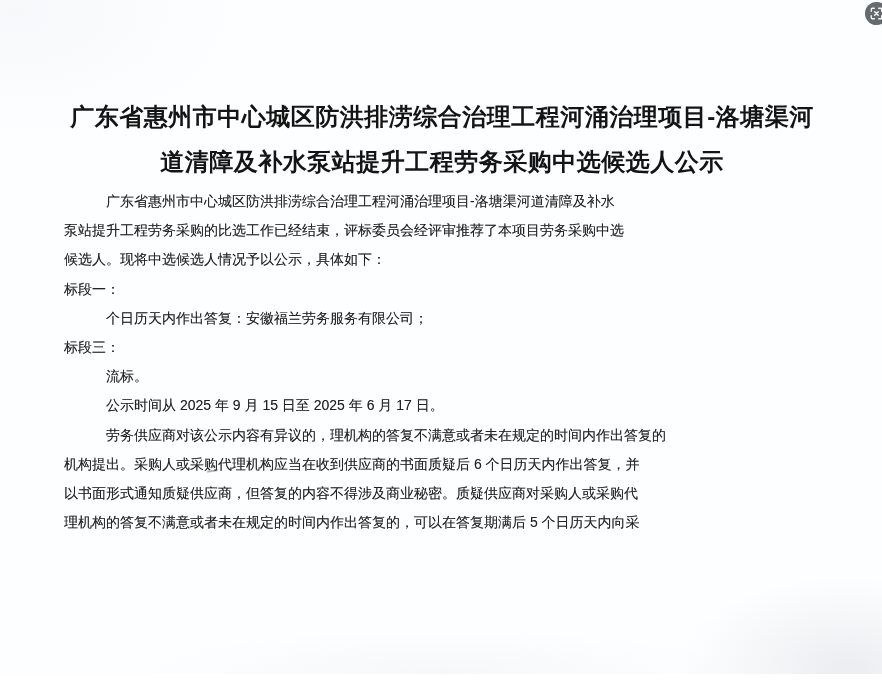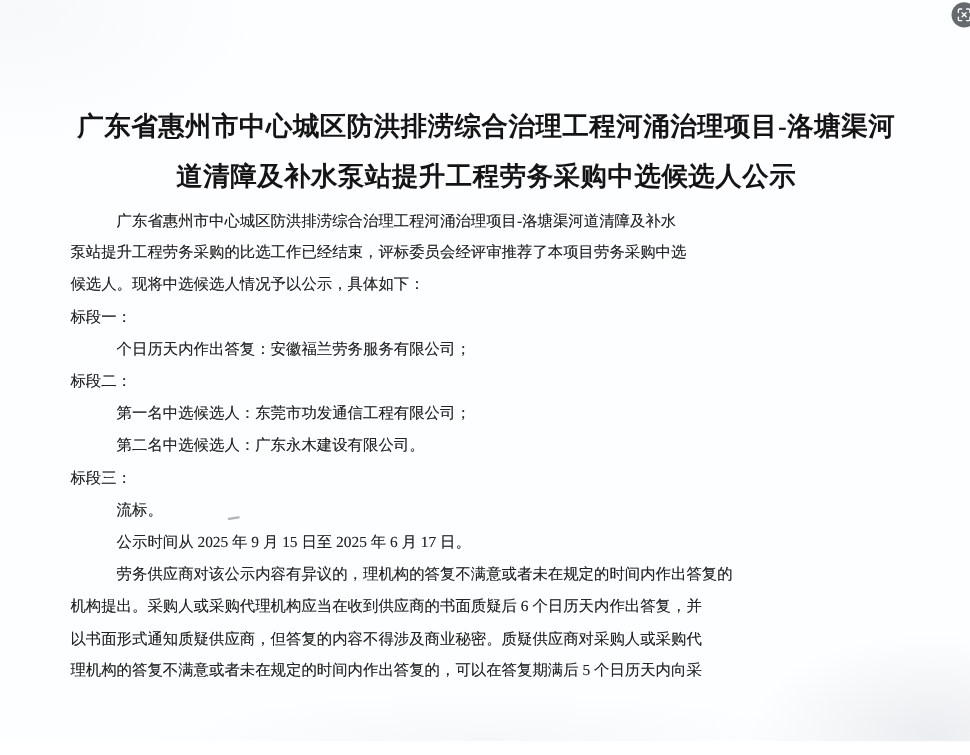--- a/index.html
+++ b/index.html
@@ -5,21 +5,21 @@
   html, body {
     margin: 0;
     padding: 0;
     background: #ffffff;
   }
   .page {
     position: relative;
     width: 882px;
     height: 674px;
     overflow: hidden;
-    font-family: Liberation Serif, serif;
+    font-family: Liberation Sans, sans-serif;
     background:
       radial-gradient(240px 130px at 96% 99%, rgba(140,152,163,0.16), rgba(140,152,163,0) 70%),
       radial-gradient(320px 180px at 2% 2%, rgba(185,198,210,0.10), rgba(185,198,210,0) 70%),
       radial-gradient(400px 60px at 50% 100%, rgba(160,170,180,0.08), rgba(160,170,180,0) 75%),
       #fdfeff;
   }
   .doc {
     position: absolute;
     left: 64px;
     top: 94px;
@@ -123,27 +123,20 @@
           <div class="doc-line">候选人。现将中选候选人情况予以公示，具体如下：</div>
         </div>
 
       <section>
         <div class="heading">标段一：</div>
         <div class="list">
             <div class="doc-line">个日历天内作出答复：安徽福兰劳务服务有限公司；</div>
           </div>
       </section>
 
-      <section>
-        <div class="heading">标段二：</div>
-        <div class="list">
-            <div class="doc-line">第一名中选候选人：东莞市功发通信工程有限公司；</div>
-            <div class="doc-line">第二名中选候选人：广东永木建设有限公司。</div>
-          </div>
-      </section>
 
       <section>
         <div class="heading">标段三：</div>
         <div class="list">
             <div class="doc-line">流标。</div>
           </div>
       </section>
 
       <div class="indent-line">公示时间从 2025 年 9 月 15 日至 2025 年 6 月 17 日。</div>
 

